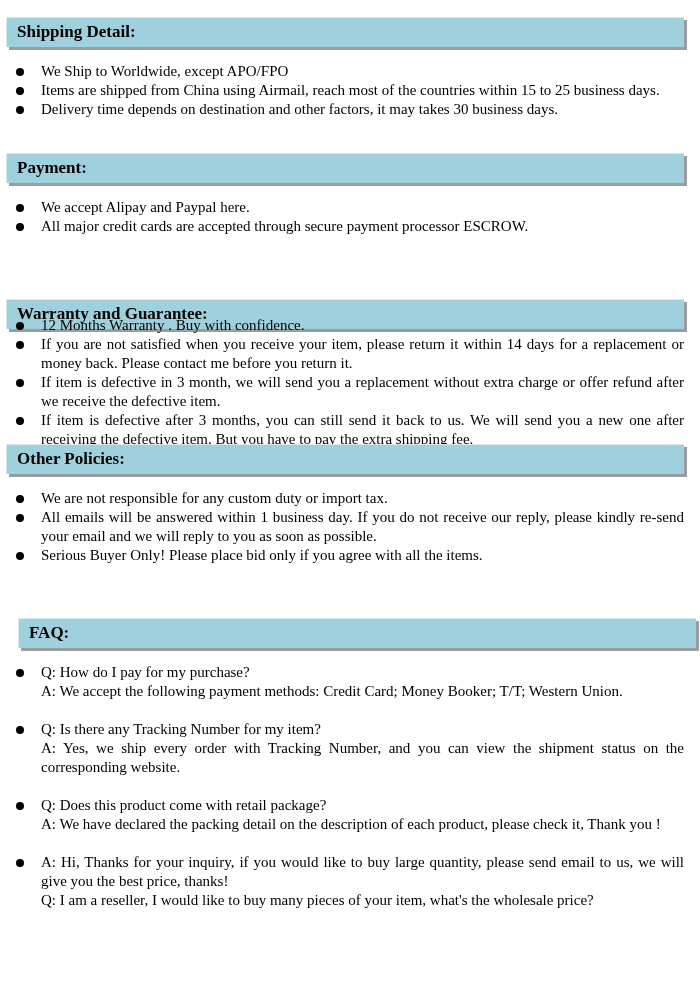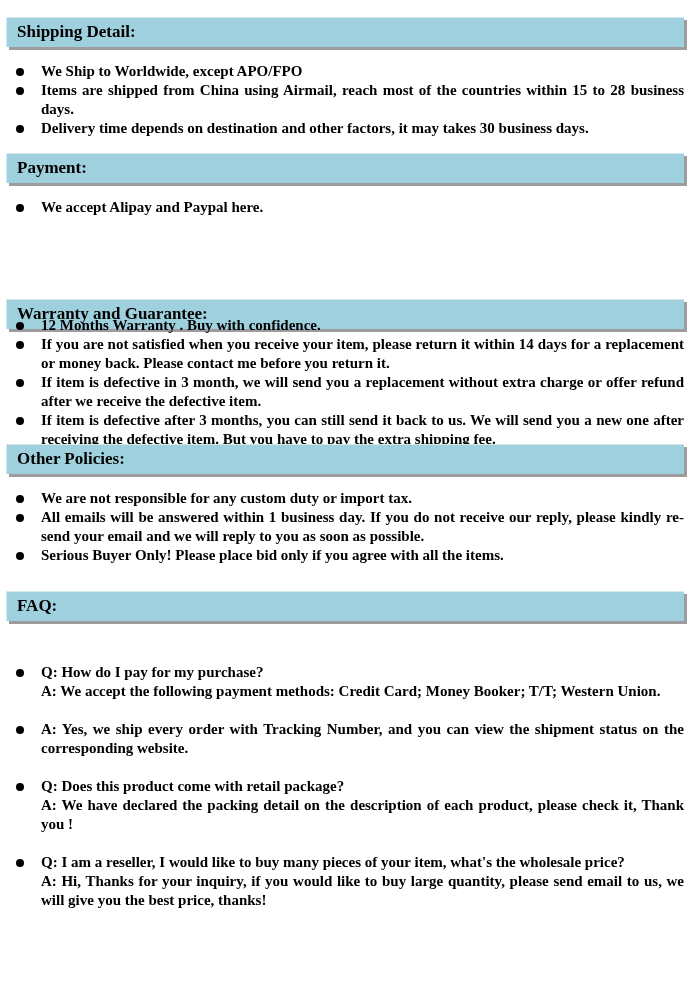--- a/index.html
+++ b/index.html
@@ -15,46 +15,47 @@
     box-shadow: 3px 3px 0 #9c9c9c;
     box-sizing: border-box;
   }
   .section-header .title {
     position: absolute; left: 10px; top: 4px;
     font-weight: bold; font-size: 17px; line-height: 20px;
   }
   .list { position: absolute; left: 0; width: 700px; margin: 0; padding: 0; list-style: none; }
   .item {
     position: relative; padding-left: 41px; padding-right: 16px;
-    font-size: 15px; line-height: 19px; text-align: justify; font-weight: bold;
+    font-size: 15px; line-height: 19px; text-align: justify;
   }
   .item .bullet {
     position: absolute; left: 16px; top: 6px; width: 8px; height: 8px;
     border-radius: 50%; background: #000;
   }
   .item .line { display: block; }
   .faq .item { margin-bottom: 19px; }
 </style>
 </head>
 <body>
 
 <div class="section-header" style="top:17px;text-decoration:underline;">
   <span class="title">Shipping Detail:</span>
 </div>
 <ul class="list" style="top:62px;">
   <li class="item"><span class="bullet"></span><span>We Ship to Worldwide, except APO/FPO</span></li>
-  <li class="item"><span class="bullet"></span><span>Items are shipped from China using Airmail, reach most of the countries within 15 to 28 business days.</span></li>
+  <li class="item"><span class="bullet"></span><span>Items are shipped from China using Airmail, reach most of the countries within 15 to 25 business days.</span></li>
   <li class="item"><span class="bullet"></span><span>Delivery time depends on destination and other factors, it may takes 30 business days.</span></li>
 </ul>
 
 <div class="section-header" style="top:153px;">
   <span class="title">Payment:</span>
 </div>
 <ul class="list" style="top:198px;">
   <li class="item"><span class="bullet"></span><span>We accept Alipay and Paypal here.</span></li>
+  <li class="item"><span class="bullet"></span><span>All major credit cards are accepted through secure payment processor ESCROW.</span></li>
 </ul>
 
 <div class="section-header" style="top:251px;margin-top:48px;">
   <span class="title">Warranty and Guarantee:</span>
 </div>
 <ul class="list" style="top:296px;margin-top:20px;">
   <li class="item"><span class="bullet"></span><span>12 Months Warranty . Buy with confidence.</span></li>
   <li class="item"><span class="bullet"></span><span>If you are not satisfied when you receive your item, please return it within 14 days for a replacement or money back. Please contact me before you return it.</span></li>
   <li class="item"><span class="bullet"></span><span>If item is defective in 3 month, we will send you a replacement without extra charge or offer refund after we receive the defective item.</span></li>
   <li class="item"><span class="bullet"></span><span>If item is defective after 3 months, you can still send it back to us. We will send you a new one after receiving the defective item. But you have to pay the extra shipping fee.</span></li>
@@ -62,36 +63,37 @@
 
 <div class="section-header" style="top:444px;">
   <span class="title">Other Policies:</span>
 </div>
 <ul class="list" style="top:489px;">
   <li class="item"><span class="bullet"></span><span>We are not responsible for any custom duty or import tax.</span></li>
   <li class="item"><span class="bullet"></span><span>All emails will be answered within 1 business day. If you do not receive our reply, please kindly re-send your email and we will reply to you as soon as possible.</span></li>
   <li class="item"><span class="bullet"></span><span>Serious Buyer Only! Please place bid only if you agree with all the items.</span></li>
 </ul>
 
-<div class="section-header" style="top:591px;">
+<div class="section-header" style="top:618px;margin-left:12px;">
   <span class="title">FAQ:</span>
 </div>
 <ul class="list faq" style="top:663px;">
   <li class="item">
       <span class="bullet"></span>
       <span class="line">Q: How do I pay for my purchase?</span>
       <span class="line">A: We accept the following payment methods: Credit Card; Money Booker; T/T; Western Union.</span>
     </li>
   <li class="item">
       <span class="bullet"></span>
+      <span class="line">Q: Is there any Tracking Number for my item?</span>
       <span class="line">A: Yes, we ship every order with Tracking Number, and you can view the shipment status on the corresponding website.</span>
     </li>
   <li class="item">
       <span class="bullet"></span>
       <span class="line">Q: Does this product come with retail package?</span>
       <span class="line">A: We have declared the packing detail on the description of each product, please check it, Thank you !</span>
     </li>
   <li class="item">
       <span class="bullet"></span>
+      <span class="line">A: Hi, Thanks for your inquiry, if you would like to buy large quantity, please send email to us, we will give you the best price, thanks!</span>
       <span class="line">Q: I am a reseller, I would like to buy many pieces of your item, what's the wholesale price?</span>
-      <span class="line">A: Hi, Thanks for your inquiry, if you would like to buy large quantity, please send email to us, we will give you the best price, thanks!</span>
     </li>
 </ul>
 
 </body></html>

